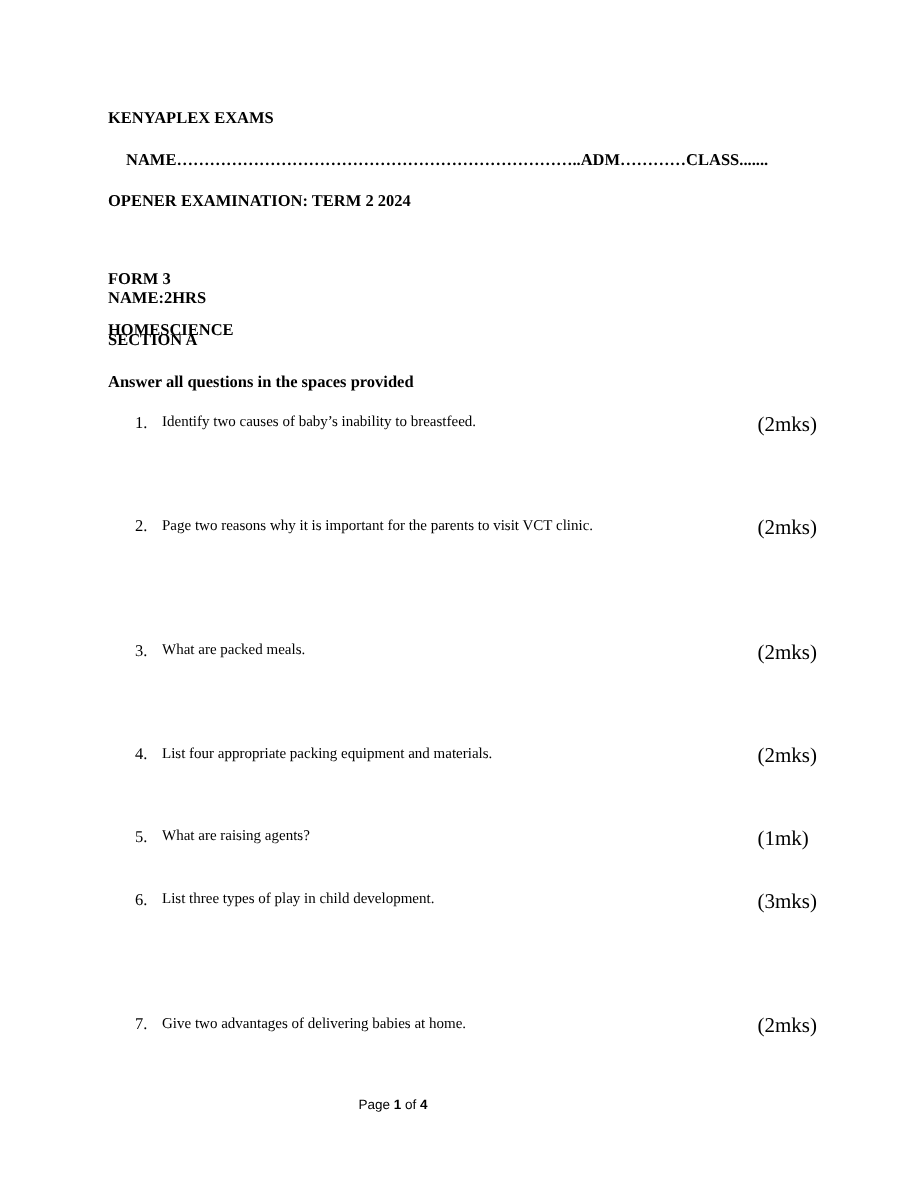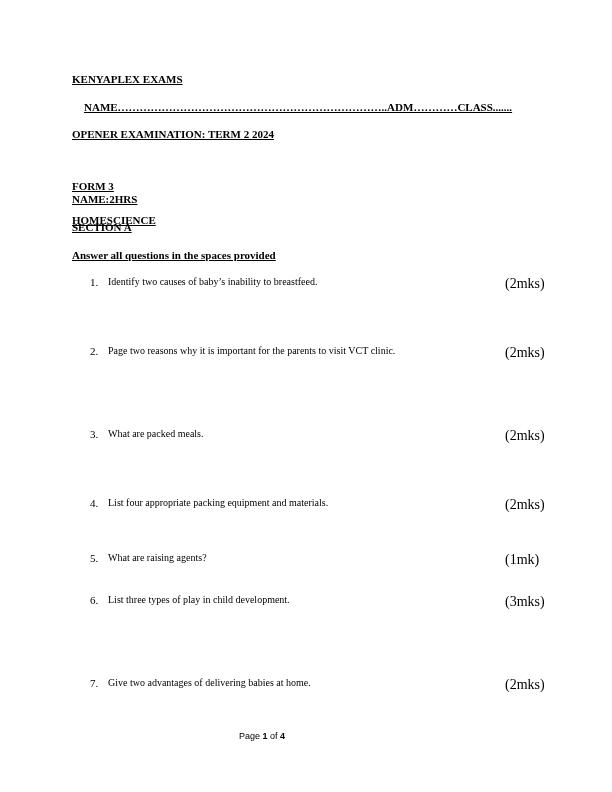--- a/index.html
+++ b/index.html
@@ -1,19 +1,19 @@
 <!DOCTYPE html>
 <html><head>
 <meta charset="utf-8">
 <style>
   html, body { margin: 0; padding: 0; background: #ffffff; }
   body { width: 612px; height: 792px; position: relative; overflow: hidden;
          font-family: "Liberation Serif", serif; color: #000; }
   .abs { position: absolute; white-space: nowrap; }
-  .bold { font-weight: bold; font-size: 11px; text-decoration: underline; }
+  .bold { font-weight: bold; font-size: 11px; }
   .h { left: 72px; }
   .q-num { position: absolute; left: 90px; font-size: 11px; }
   .q-text { position: absolute; left: 108px; font-size: 10px; }
   .q-marks { position: absolute; left: 505px; font-size: 14px; text-align: center; }
   .underline { }
   .footer { position: absolute; left: 0; width: 524px; top: 731px; text-align: center;
             font-family: "Liberation Sans", sans-serif; font-size: 9px; }
   .footer b { font-weight: bold; }
 </style>
 </head>

